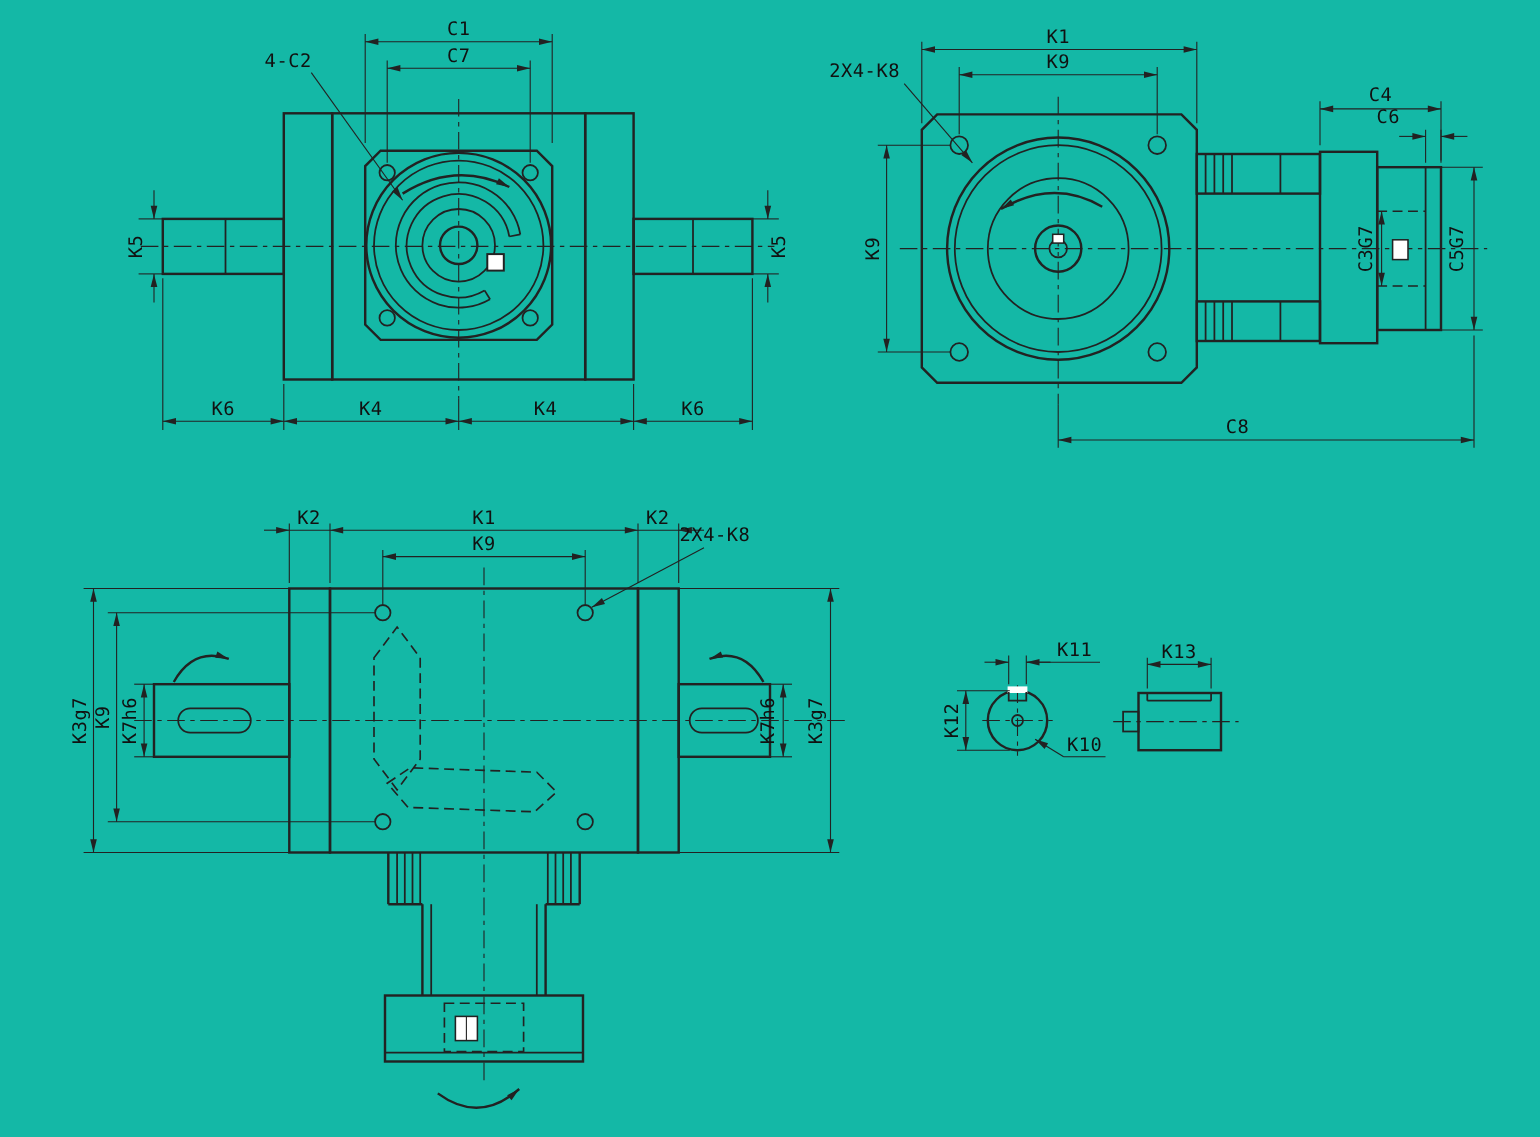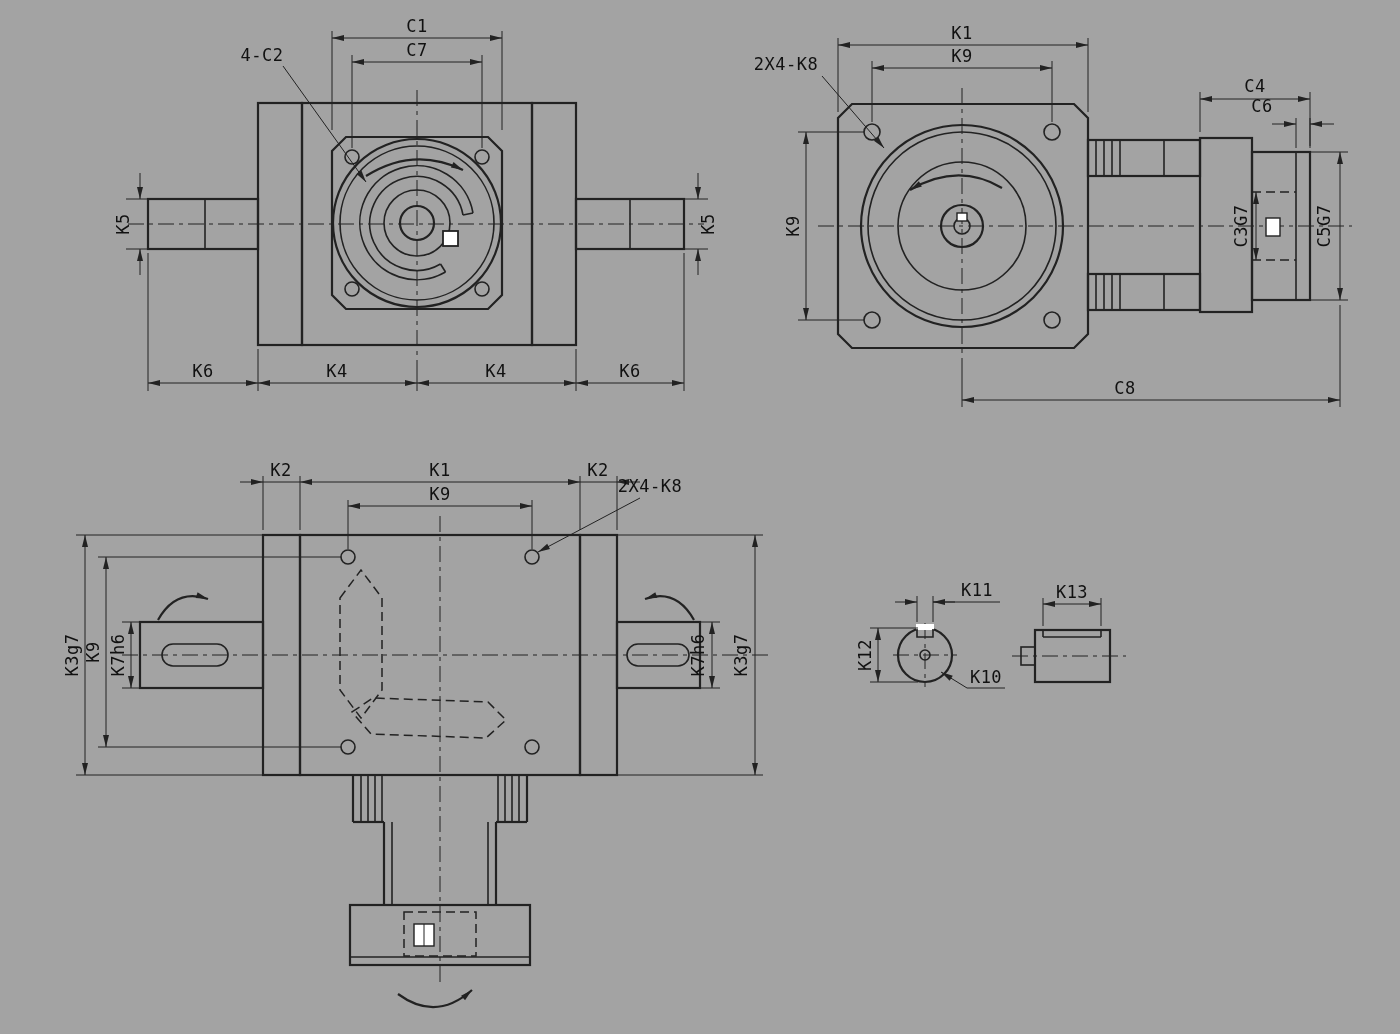--- a/index.html
+++ b/index.html
@@ -1,16 +1,16 @@
 <!DOCTYPE html>
 <html><head>
 <meta charset="utf-8">
 <style>
   html,body{margin:0;padding:0;background:#ffffff;}
-  .stage{width:1400px;height:1034px;background:#a3a3a3;position:relative;overflow:hidden;
+  .stage{width:1400px;height:1034px;background:#14b8a6;position:relative;overflow:hidden;
          font-family:"Liberation Sans", sans-serif;}
   svg{display:block;}
   
   .o{fill:none;stroke:#222222;stroke-width:2.2;stroke-linejoin:miter;}
   .o2{fill:none;stroke:#222222;stroke-width:1.6;}
   
   .t{fill:none;stroke:#222222;stroke-width:1;}
   
   .h{fill:none;stroke:#222222;stroke-width:1.5;stroke-dasharray:9 5;}
   

